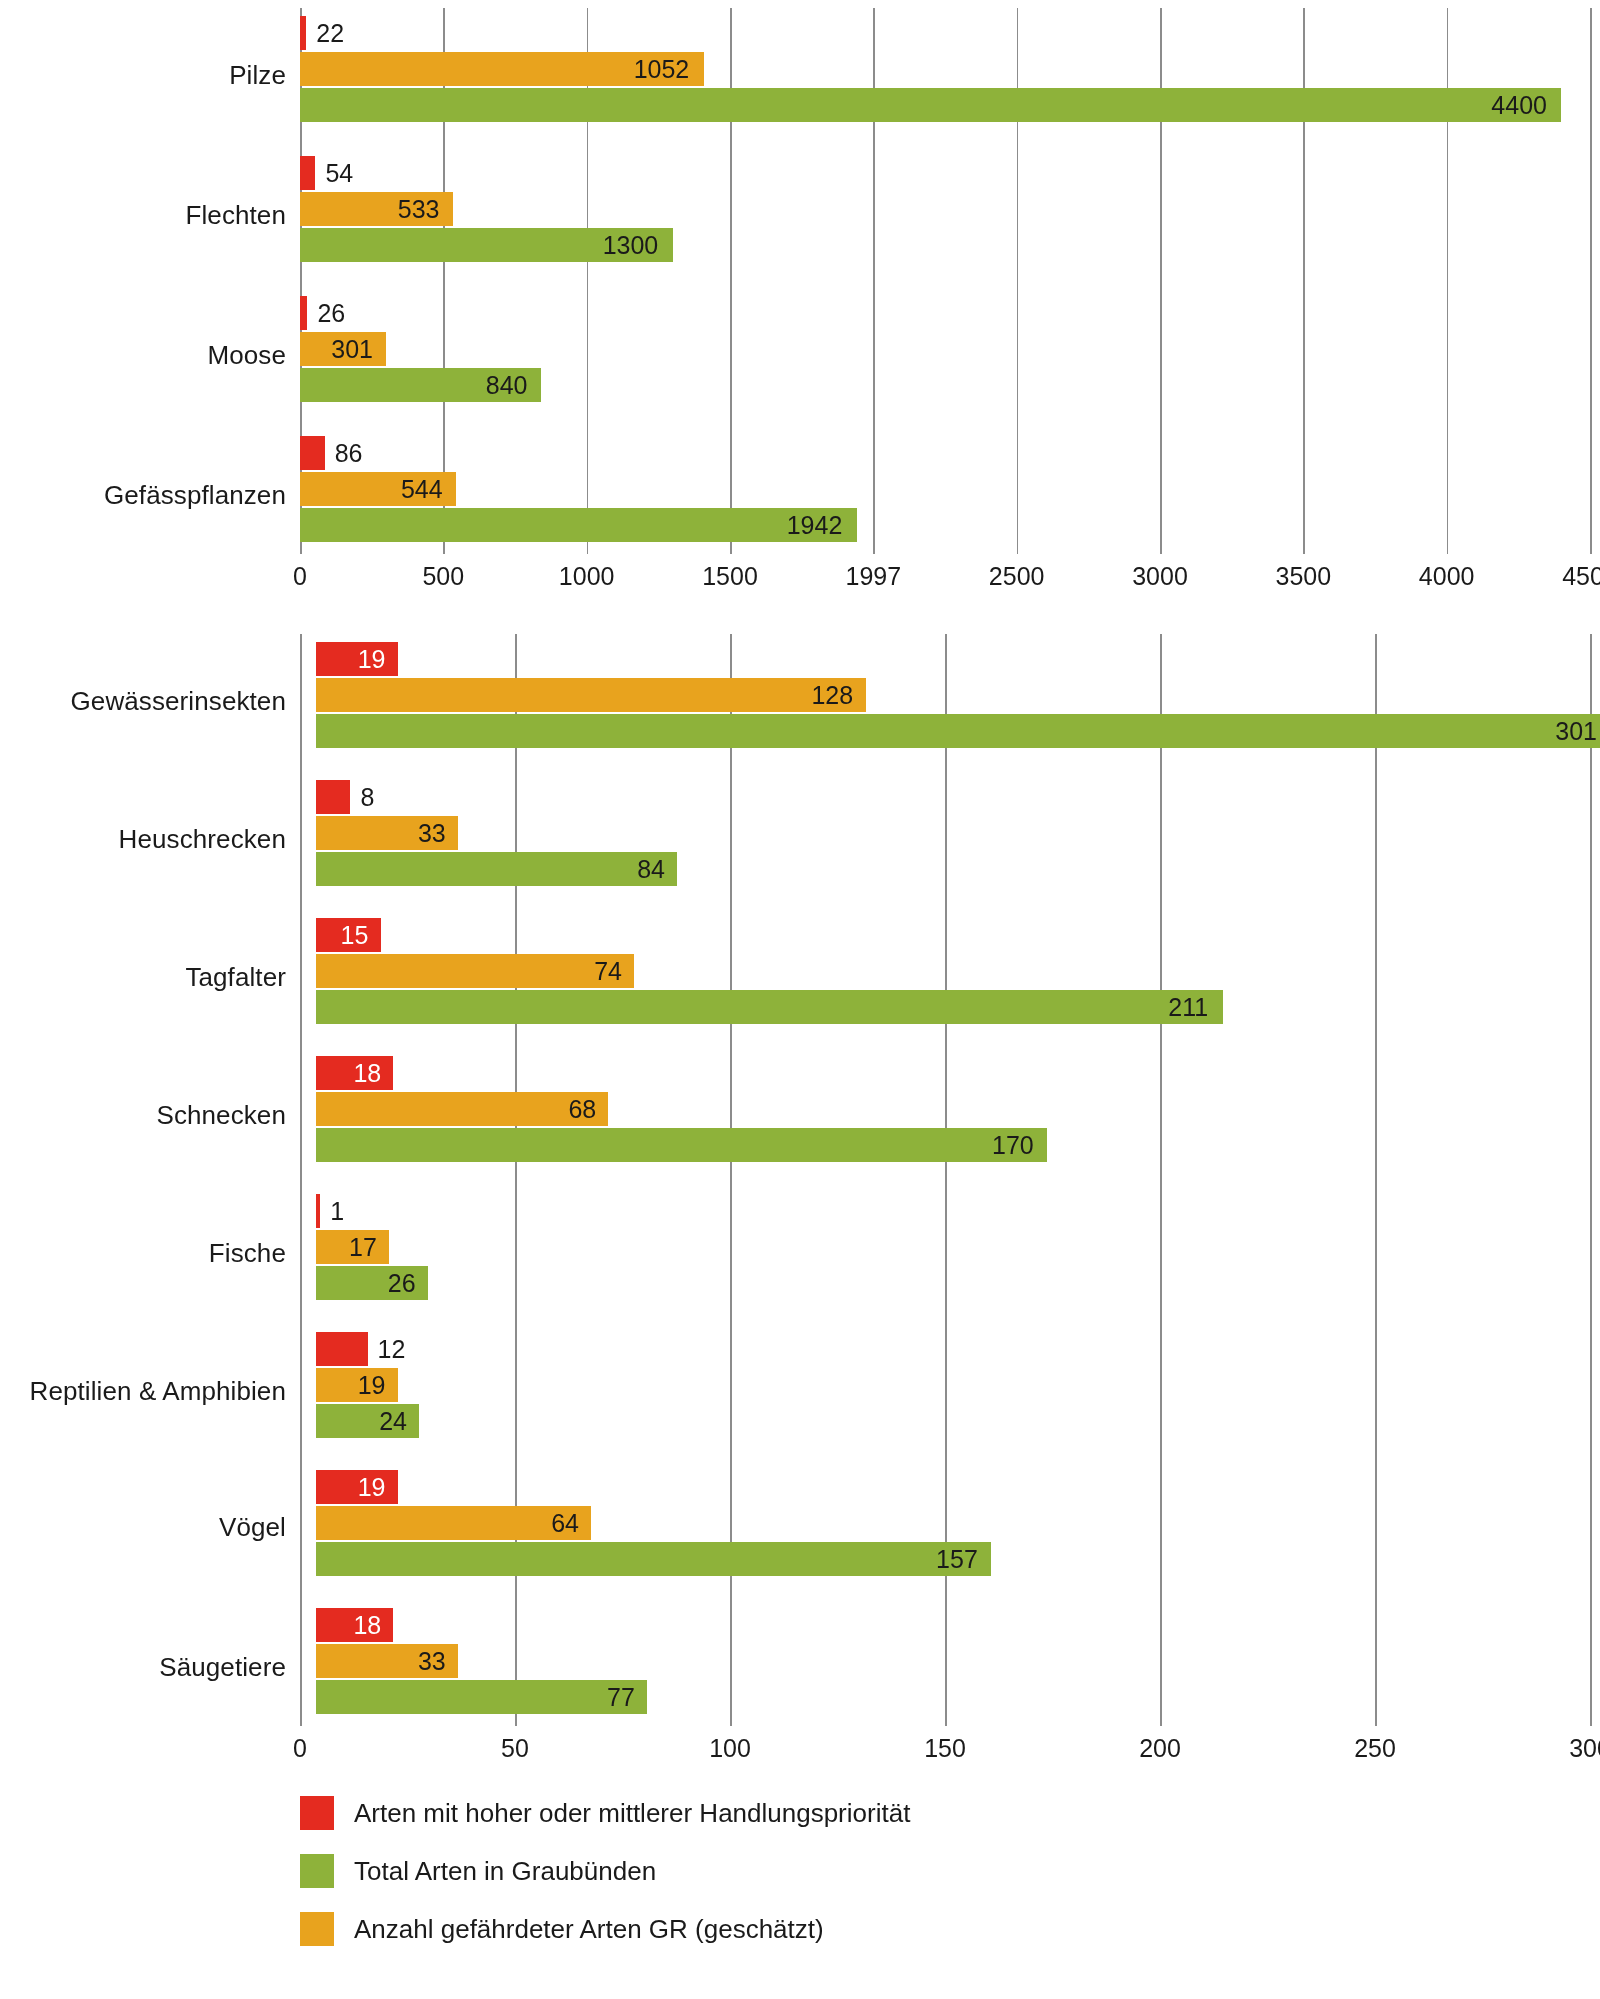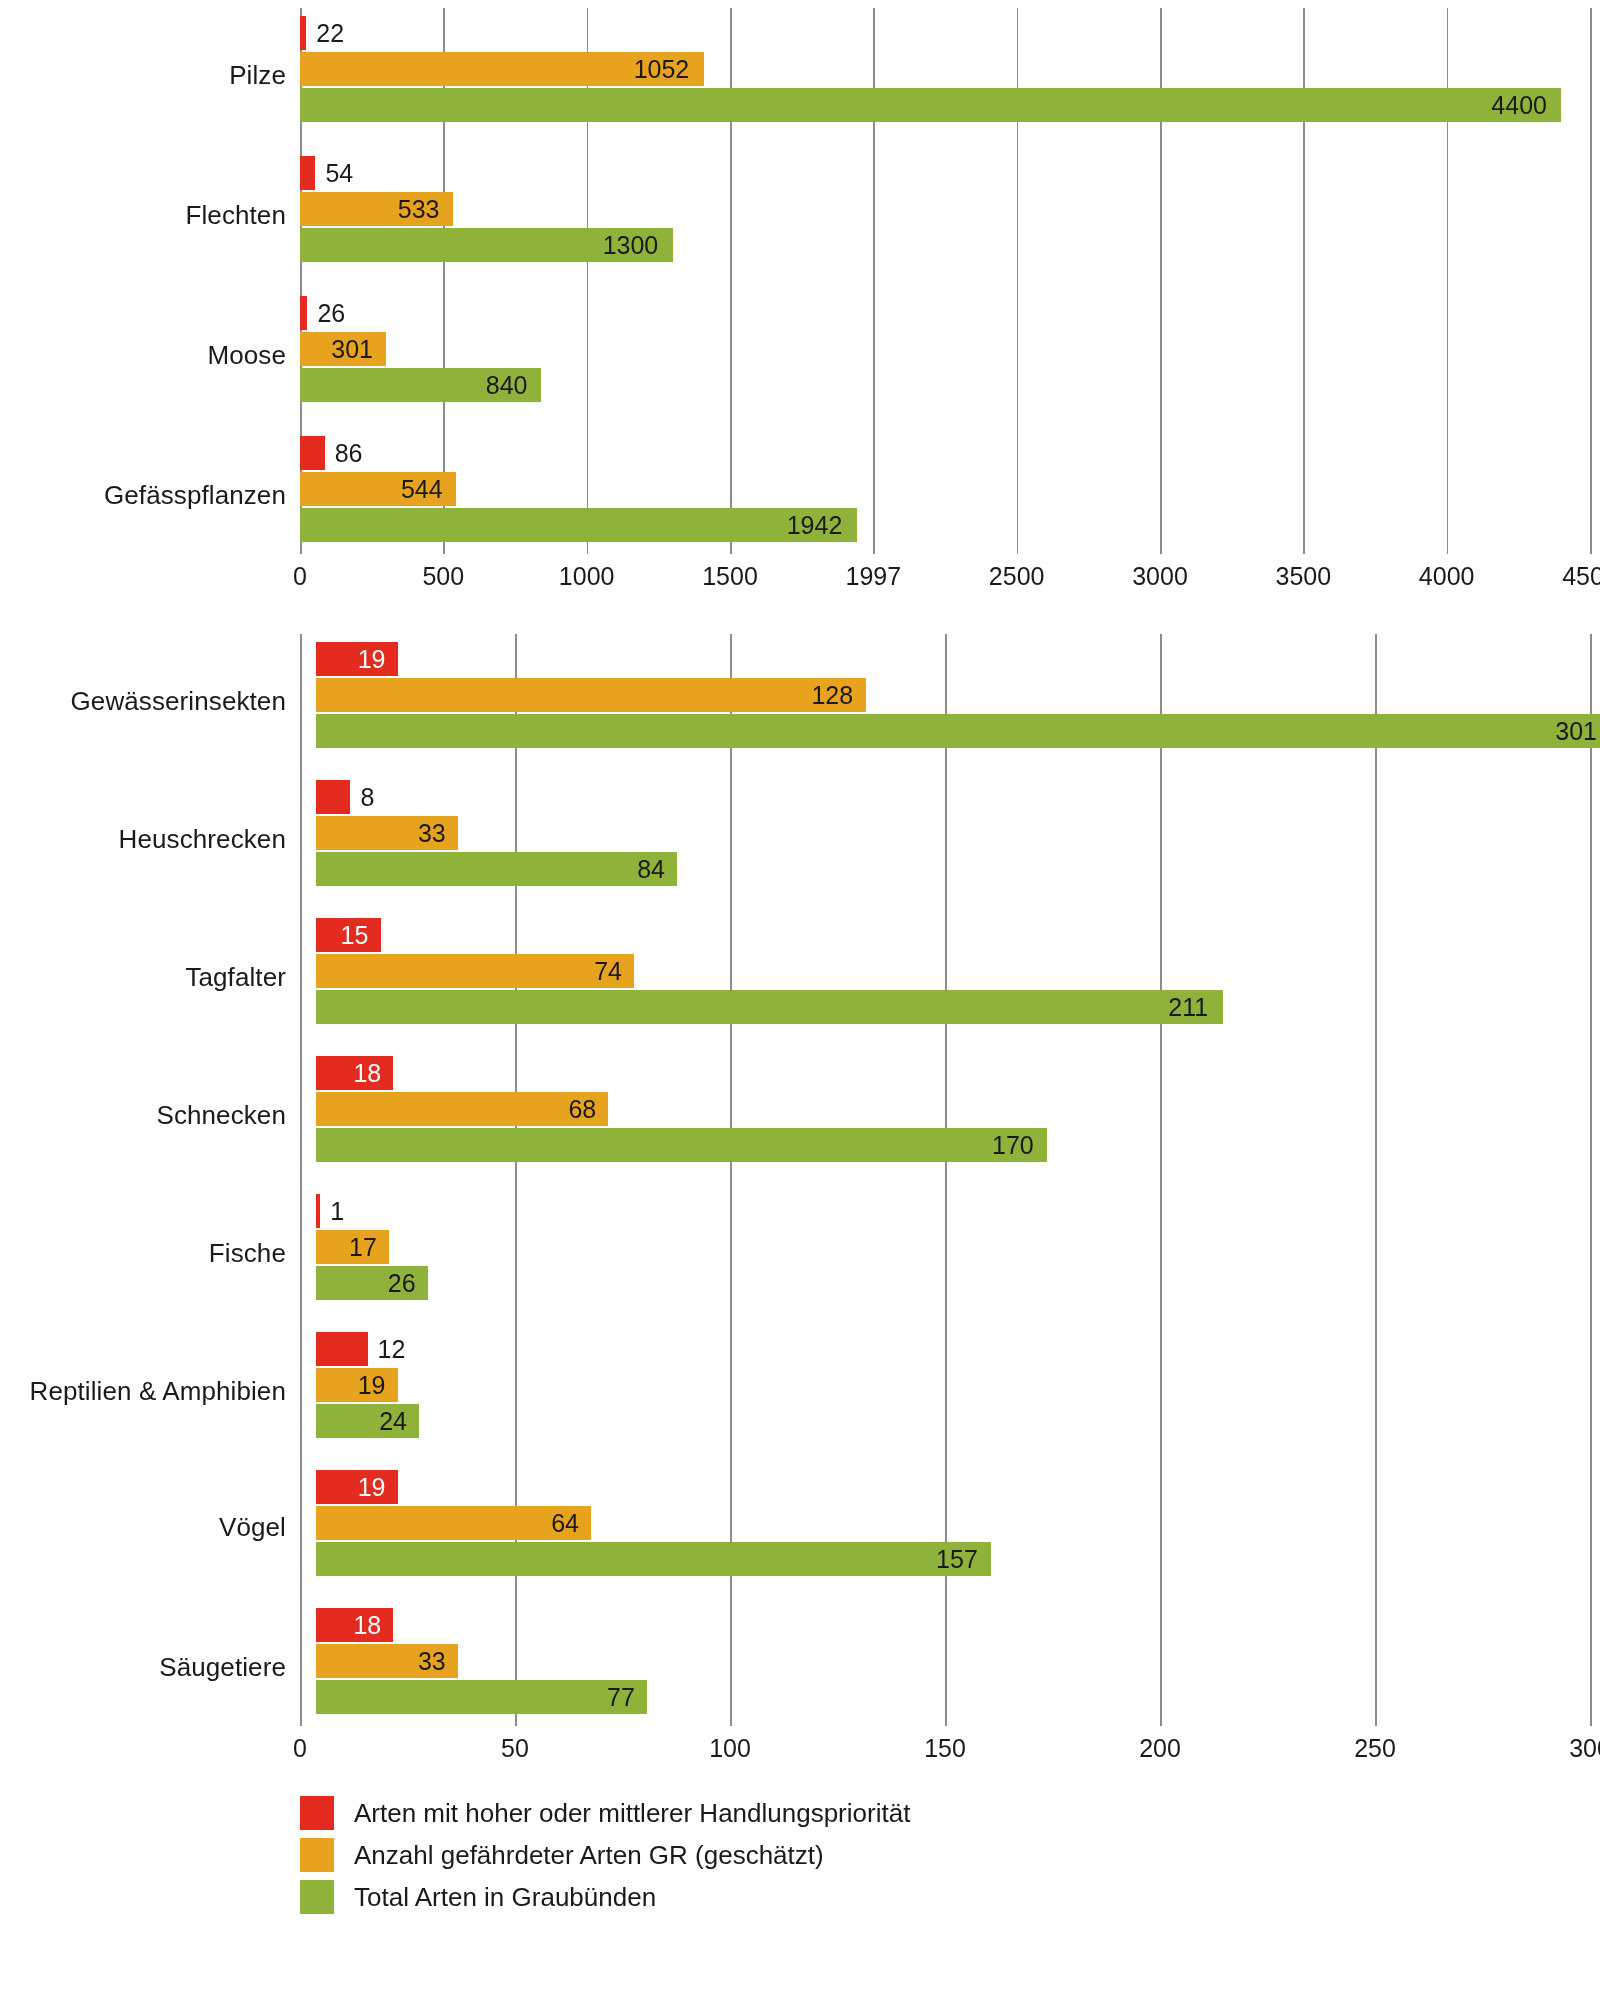--- a/index.html
+++ b/index.html
@@ -84,21 +84,21 @@
     color: #1a1a1a;
     white-space: nowrap;
   }
 
   
   .legend {
     margin-top: 24px;
     margin-left: 300px;
     display: flex;
     flex-direction: column;
-    gap: 8px;
+    gap: 24px;
   }
   .legend-item {
     display: flex;
     align-items: center;
     height: 34px;
   }
   .legend-swatch {
     width: 34px;
     height: 34px;
     flex: 0 0 34px;
@@ -262,21 +262,21 @@
         <div class="tick" style="left: 1290px;">300</div>
       </div>
     </div>
 
 <div class="legend" id="legend">
       <div class="legend-item">
         <span class="legend-swatch" style="background: rgb(228, 43, 32);"></span>
         <span class="legend-text">Arten mit hoher oder mittlerer Handlungspriorität</span>
       </div>
       <div class="legend-item">
+        <span class="legend-swatch" style="background: rgb(142, 178, 58);"></span>
+        <span class="legend-text">Total Arten in Graubünden</span>
+      </div>
+      <div class="legend-item">
         <span class="legend-swatch" style="background: rgb(232, 163, 30);"></span>
         <span class="legend-text">Anzahl gefährdeter Arten GR (geschätzt)</span>
       </div>
-      <div class="legend-item">
-        <span class="legend-swatch" style="background: rgb(142, 178, 58);"></span>
-        <span class="legend-text">Total Arten in Graubünden</span>
-      </div>
     </div>
   </div>
 
 </body></html>

